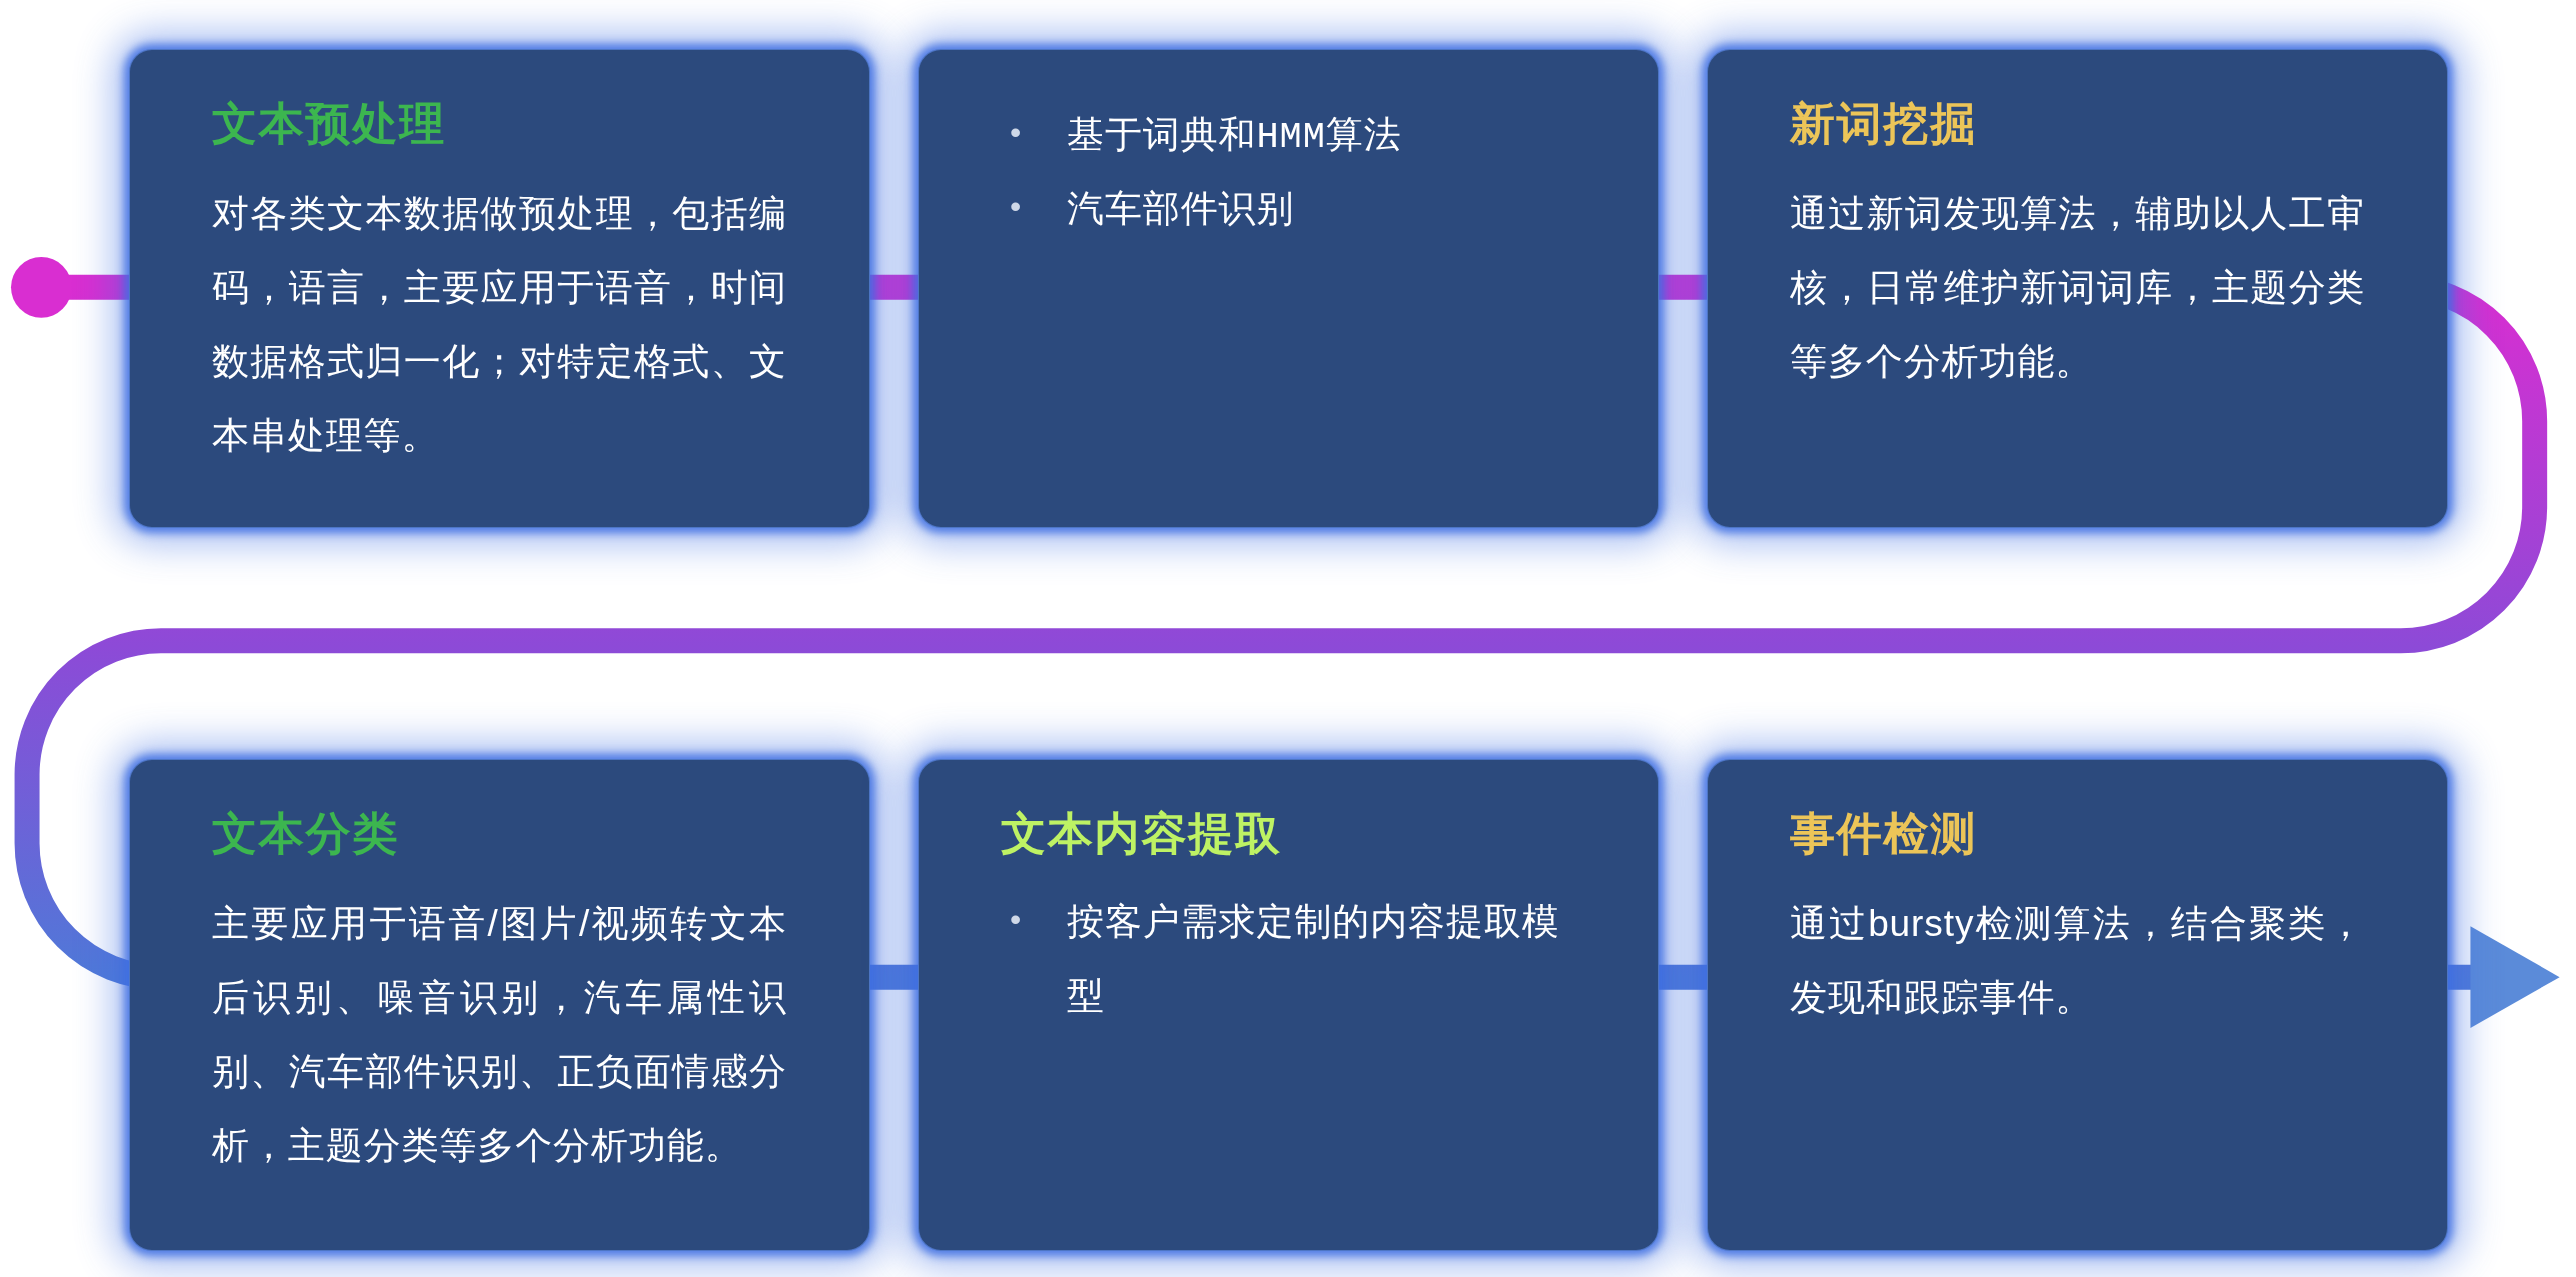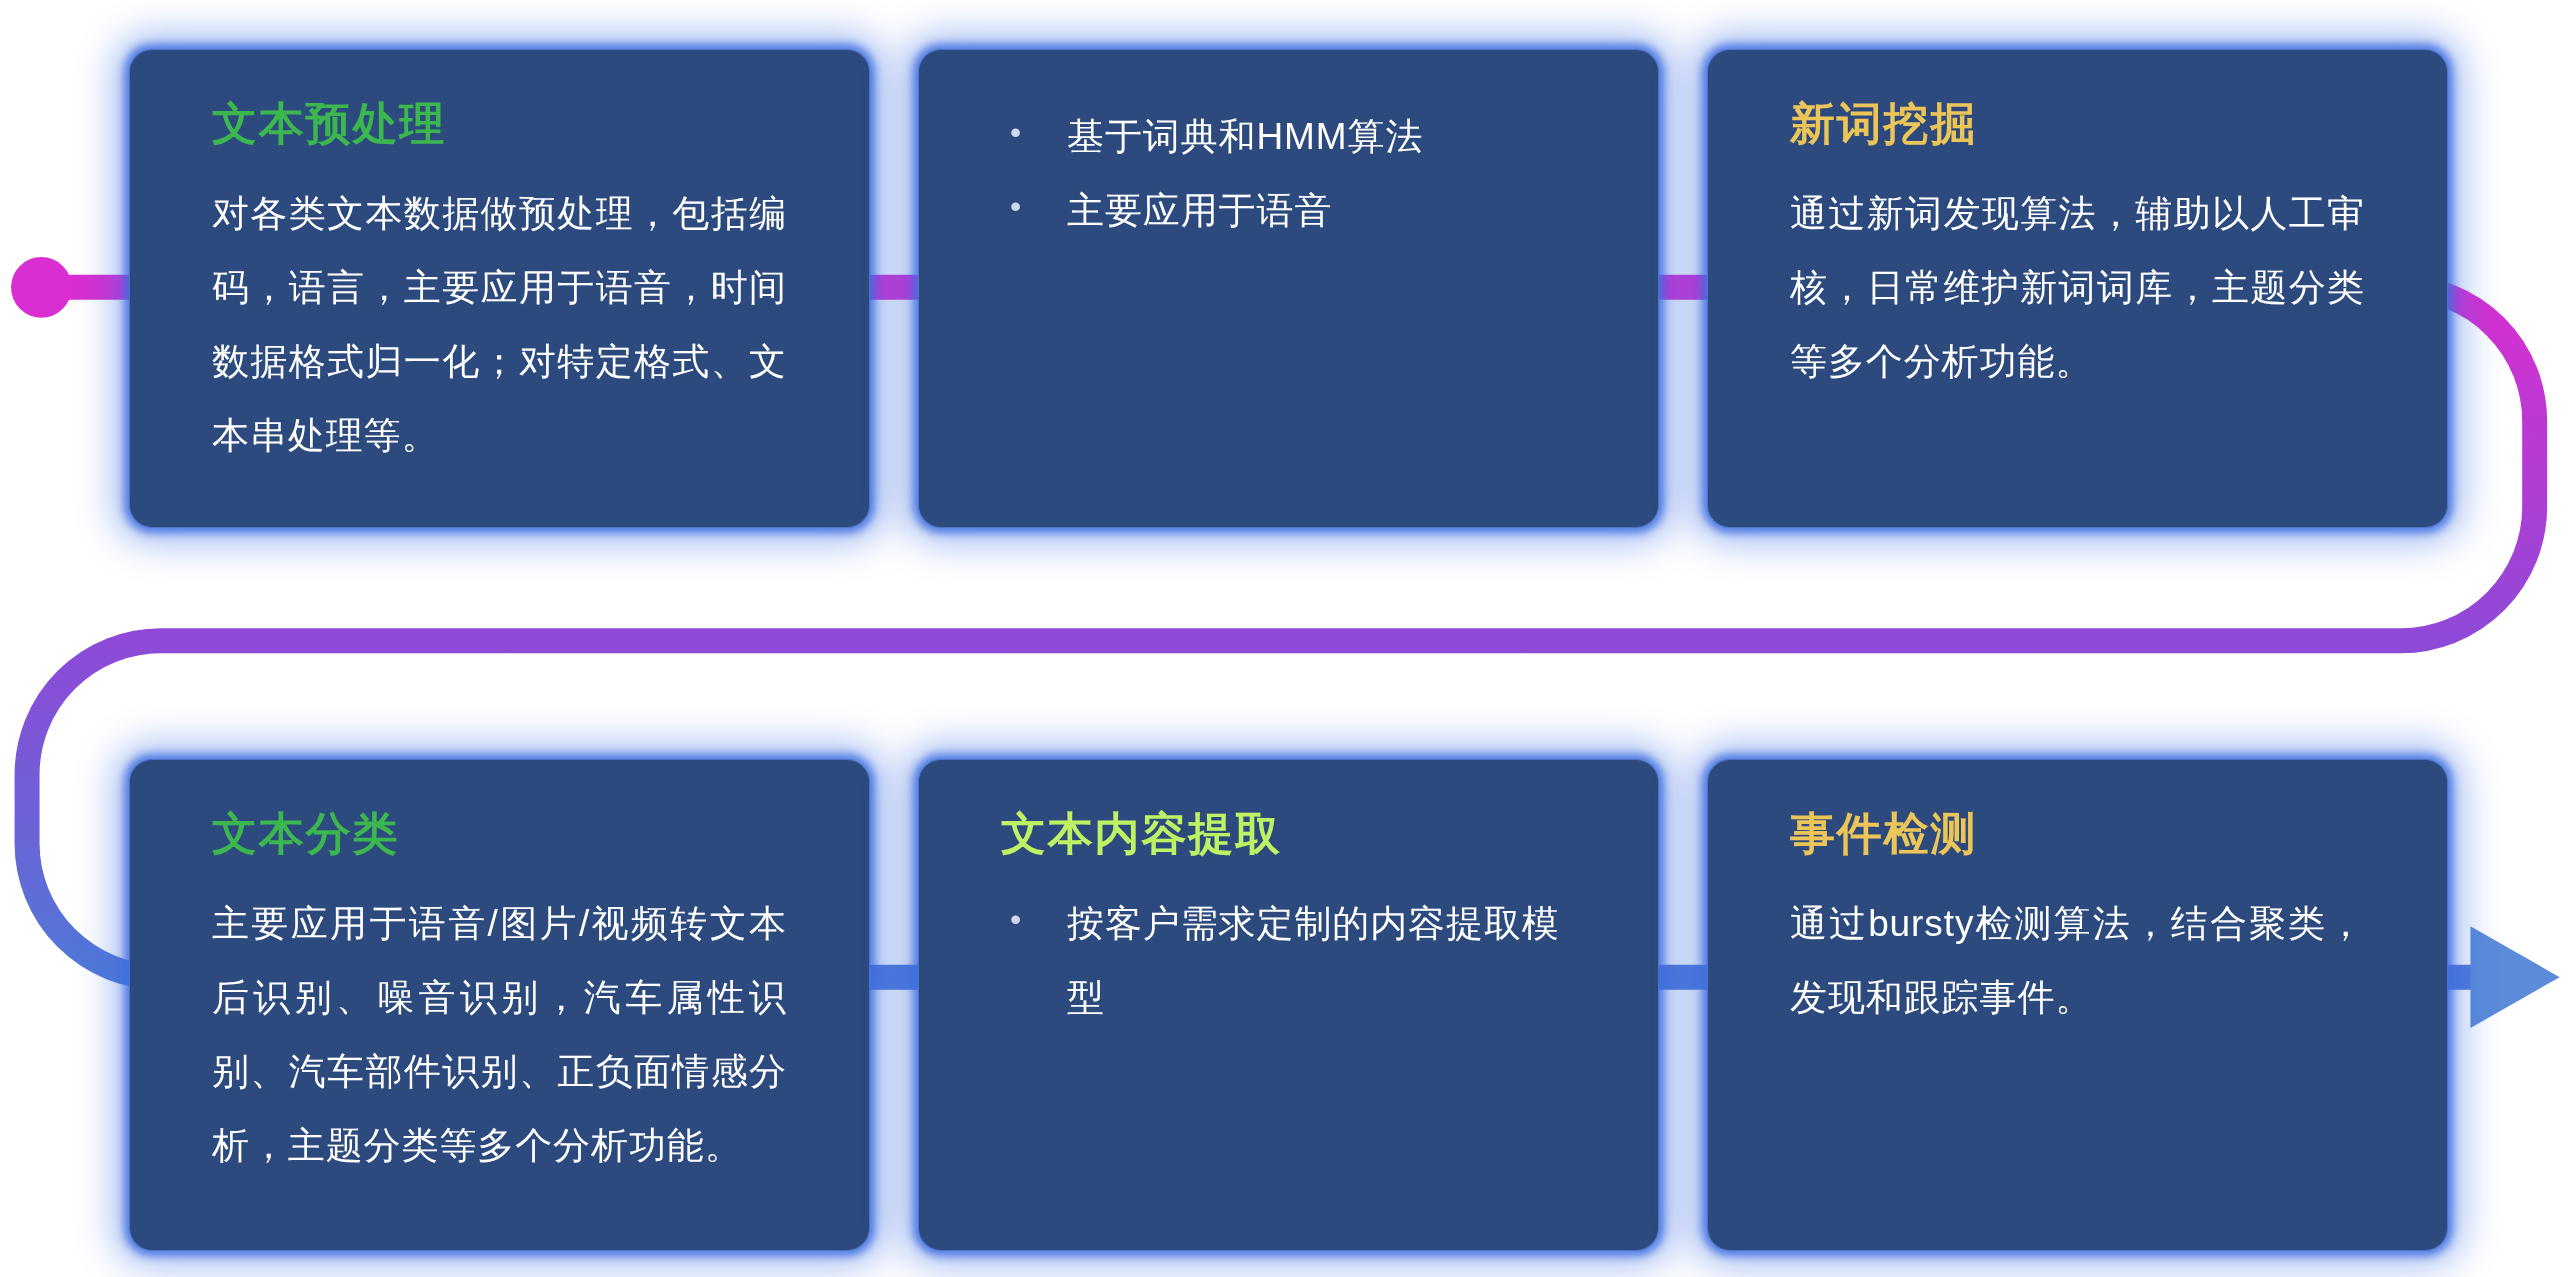--- a/index.html
+++ b/index.html
@@ -69,21 +69,21 @@
     color: #ffffff;
   }
   .bullet-marker {
     flex: 0 0 auto;
     width: 57px;
     padding-left: 9px;
     color: #cfd8e8;
     font-size: 32px;
   }
   .bullet-marker::before { content: "•"; }
-  .bullet-text { flex: 1 1 auto; }
+  .bullet-text { flex: 1 1 auto; font-family: Liberation Mono, monospace; }
 </style>
 </head>
 <body>
 
 <div id="stage">
 
   <svg id="flow-layer" width="2576" height="1277" viewBox="0 0 2886 1431">
     <defs>
       <linearGradient id="flowGrad" gradientUnits="userSpaceOnUse" x1="0" y1="322" x2="0" y2="1095">
         <stop offset="0" stop-color="#d92ed1"></stop>
@@ -102,21 +102,21 @@
   </div>
 
   <div class="card card-r1 card-c2">
     <ul class="bullet-list">
       <li class="bullet-row">
         <span class="bullet-marker"></span>
         <span class="bullet-text">基于词典和HMM算法</span>
       </li>
       <li class="bullet-row">
         <span class="bullet-marker"></span>
-        <span class="bullet-text">主要应用于语音</span>
+        <span class="bullet-text">汽车部件识别</span>
       </li>
     </ul>
   </div>
 
   <div class="card card-r1 card-c3">
     <h2 class="card-title" style="color: rgb(236, 197, 88);">新词挖掘</h2>
     <p class="card-body">通过新词发现算法，辅助以人工审核，日常维护新词词库，主题分类等多个分析功能。</p>
   </div>
 
   <div class="card card-r2 card-c1">

